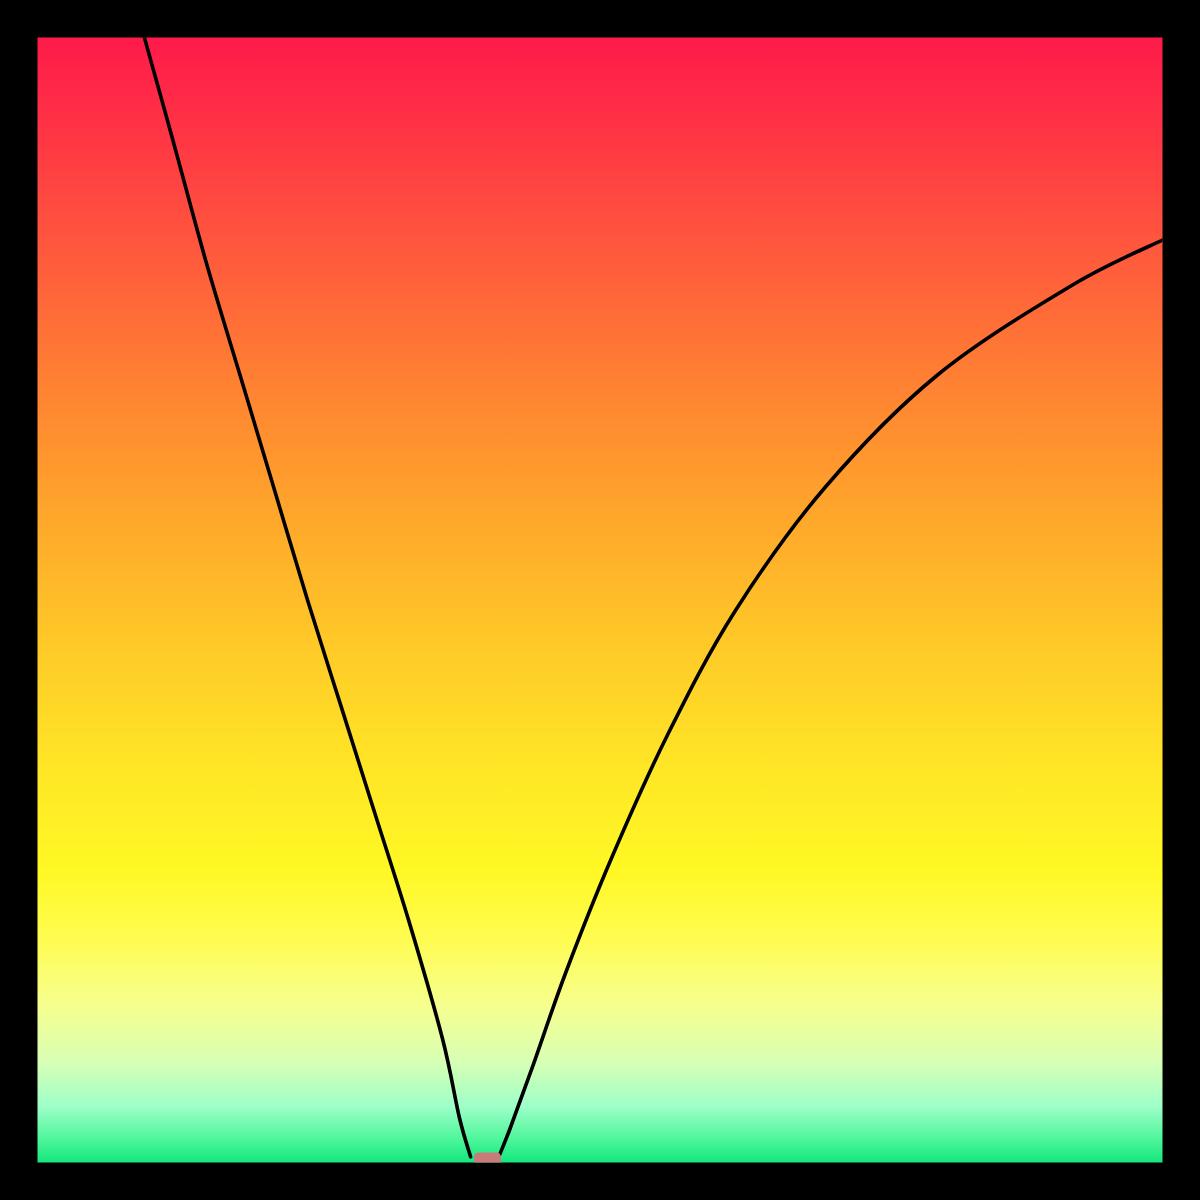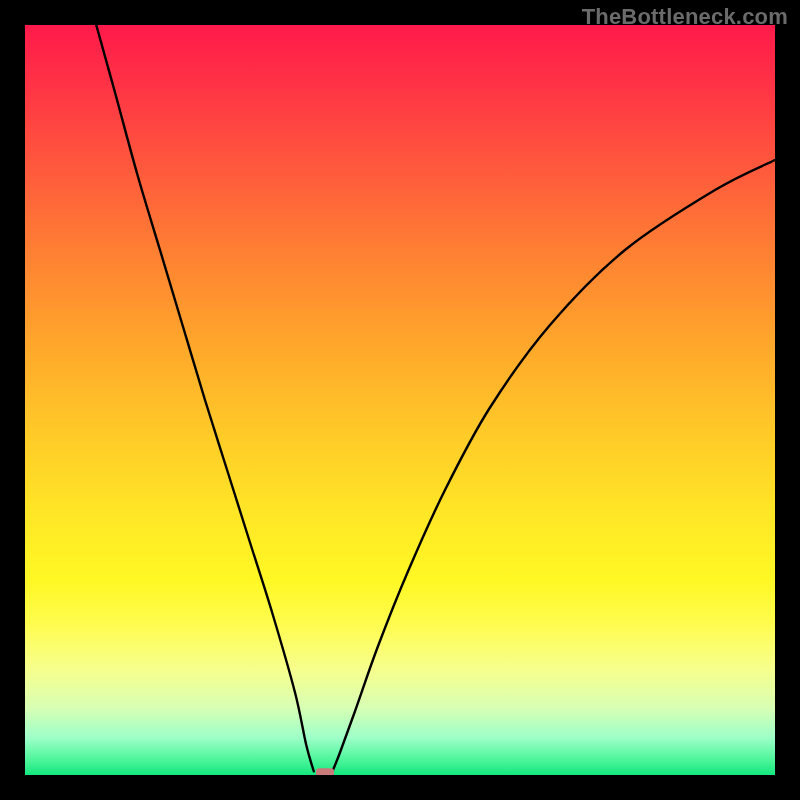--- a/index.html
+++ b/index.html
@@ -58,21 +58,20 @@
     height: 750px;
   }
   .minimum-marker {
     fill: #c97a7a;
   }
 </style>
 </head>
 <body>
 <div class="outer">
 
-  <div class="watermark">TheBottleneck.com</div>
 
   <div class="plot-area">
     <svg class="curve" viewBox="0 0 750 750" preserveAspectRatio="none">
       <path id="curve-path" fill="none" stroke="#000000" stroke-width="2.4" stroke-linecap="round" d="M 71.25 0.00 C 74.38 11.25, 83.13 42.50, 90.00 67.50 C 96.88 92.50, 105.00 123.75, 112.50 150.00 C 120.00 176.25, 127.50 200.00, 135.00 225.00 C 142.50 250.00, 150.00 275.00, 157.50 300.00 C 165.00 325.00, 172.50 350.63, 180.00 375.00 C 187.50 399.38, 195.00 422.50, 202.50 446.25 C 210.00 470.00, 217.50 493.75, 225.00 517.50 C 232.50 541.25, 240.00 563.75, 247.50 588.75 C 255.00 613.75, 264.38 645.63, 270.00 667.50 C 275.63 689.38, 278.13 706.88, 281.25 720.00 C 284.38 733.13, 287.50 741.88, 288.75 746.25 M 307.50 746.25 C 308.75 743.13, 311.25 737.50, 315.00 727.50 C 318.75 717.50, 323.75 703.75, 330.00 686.25 C 336.25 668.75, 343.75 645.63, 352.50 622.50 C 361.25 599.38, 371.25 573.75, 382.50 547.50 C 393.75 521.25, 406.25 492.50, 420.00 465.00 C 433.75 437.50, 447.50 410.00, 465.00 382.50 C 482.50 355.00, 502.50 326.25, 525.00 300.00 C 547.50 273.75, 572.50 247.50, 600.00 225.00 C 627.50 202.50, 665.00 180.00, 690.00 165.00 C 715.00 150.00, 740.00 140.00, 750.00 135.00"></path>
       <rect id="min-marker" class="minimum-marker" rx="3" ry="3" width="18" height="9" x="291.00" y="743.25" fill="#c97a7a"></rect>
     </svg>
   </div>
 
 </div>
 

